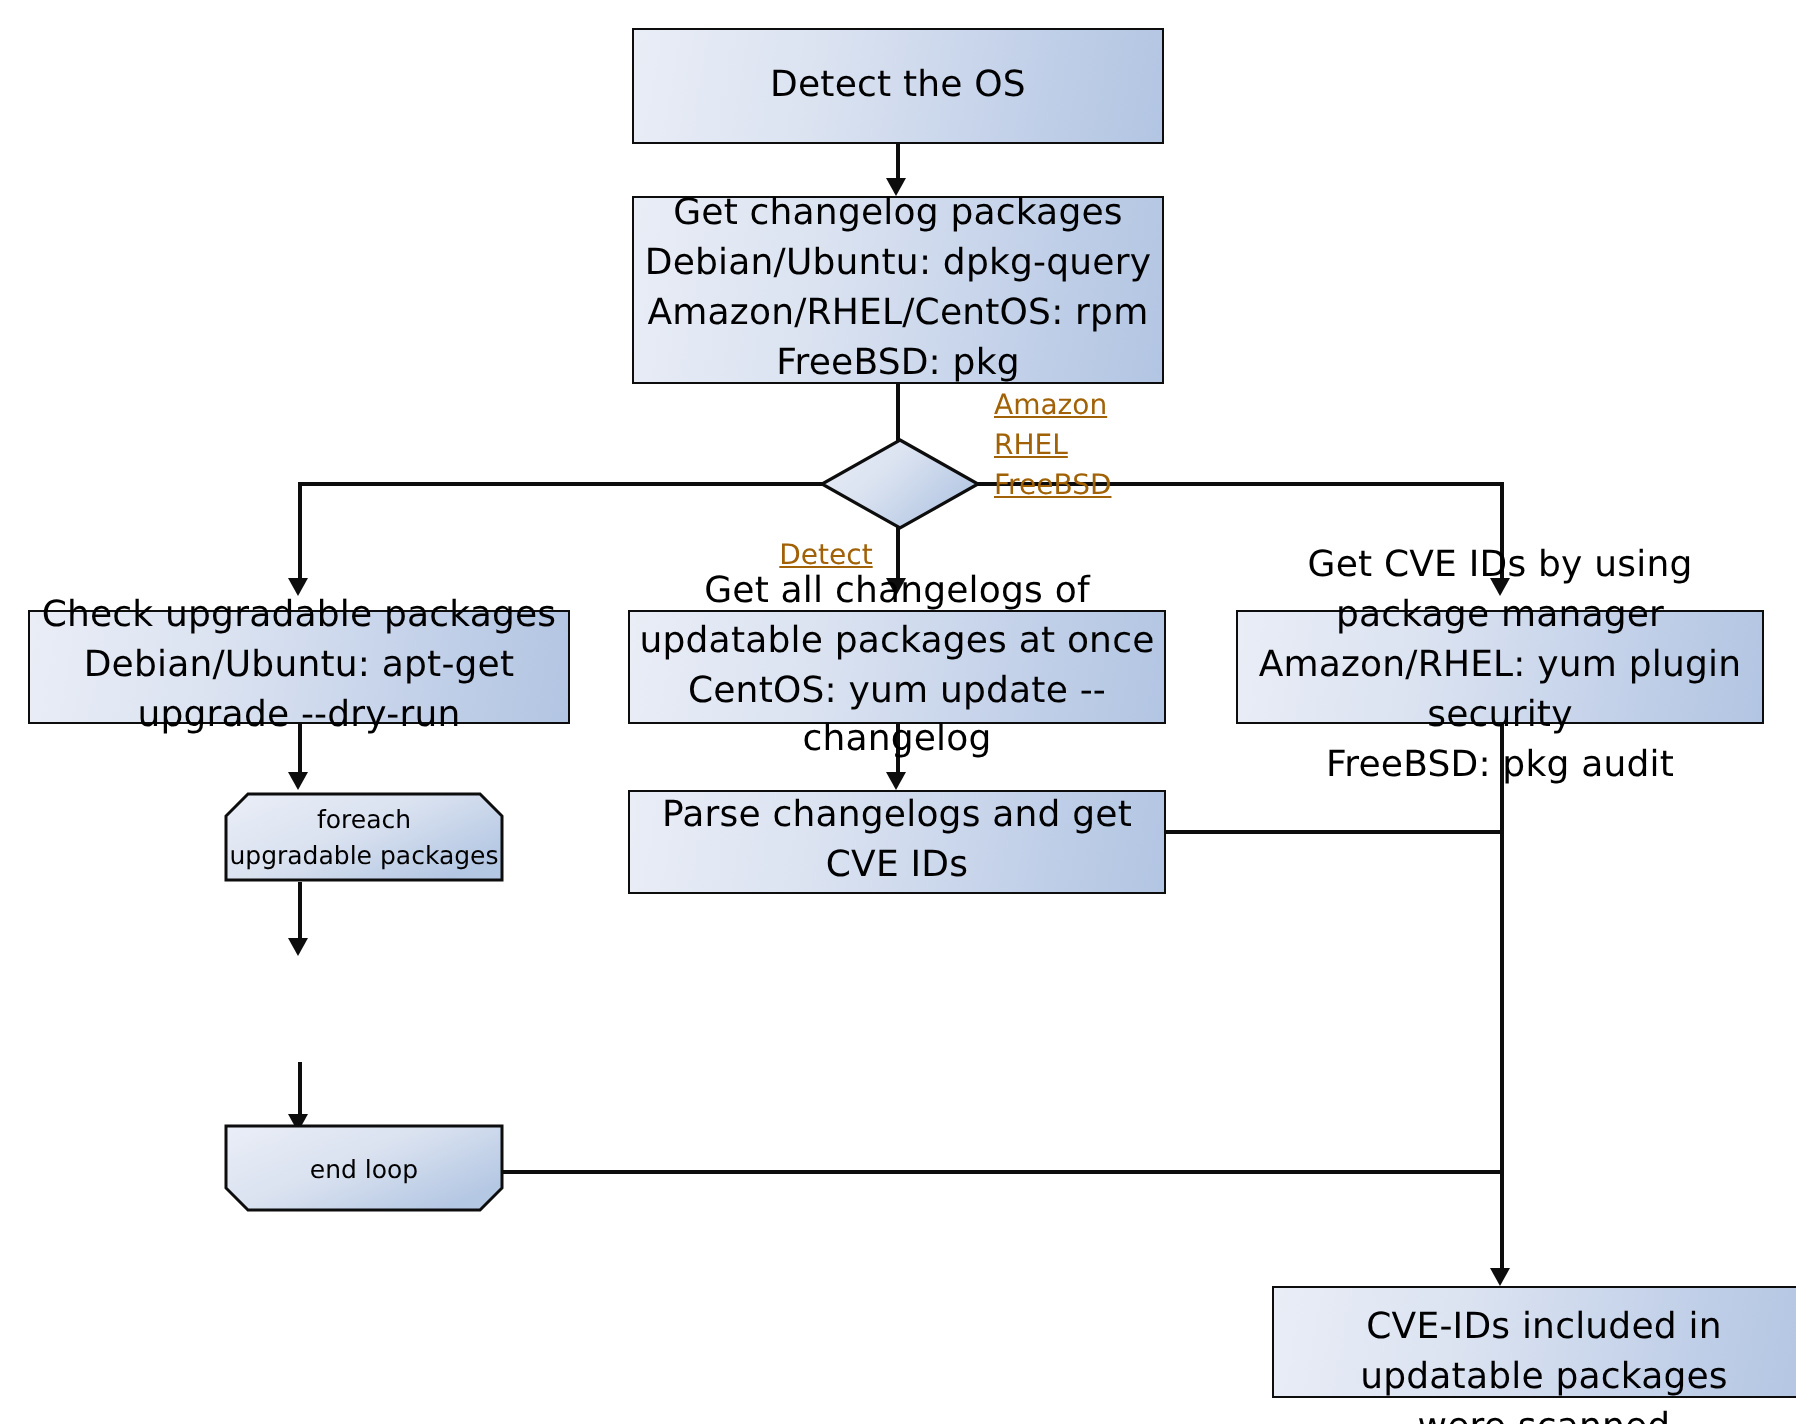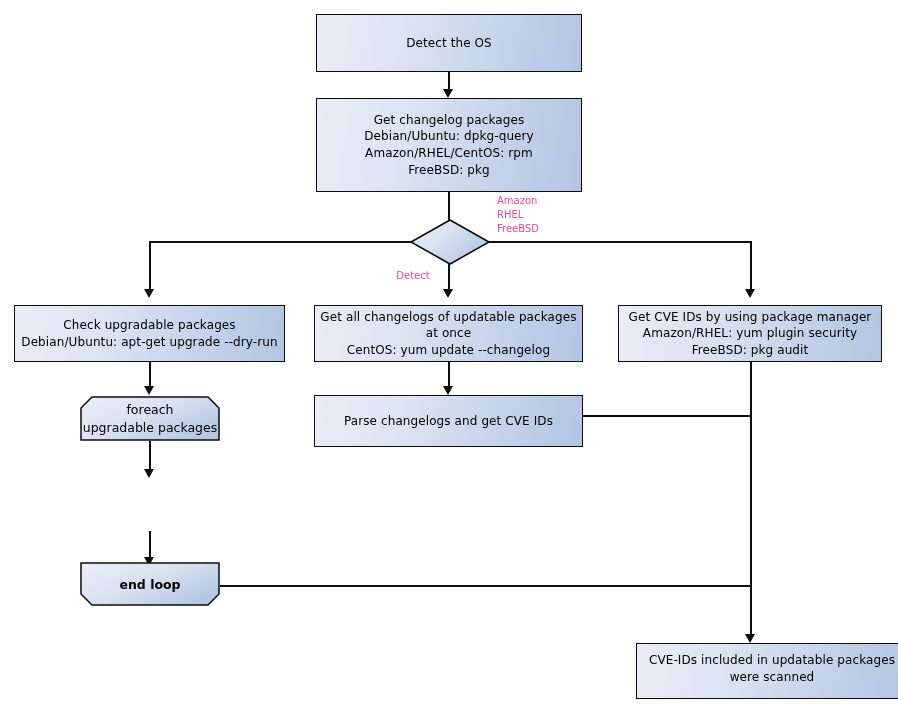--- a/index.html
+++ b/index.html
@@ -20,21 +20,21 @@
     overflow: hidden;
   }
   
   .node {
     position: absolute;
     box-sizing: border-box;
     display: flex;
     align-items: center;
     justify-content: center;
     text-align: center;
-    font-size: 12px;
+    font-size: 18px;
     line-height: 1.38;
     color: #000;
     background: linear-gradient(100deg, #e9edf6 0%, #dbe3f1 35%, #c3d1e9 72%, #b2c5e2 100%);
     border: 1.5px solid #0d0d0d;
     white-space: pre-line;
     letter-spacing: 0.1px;
   }
   .node.toptext {
     align-items: flex-start;
     padding-top: 8px;
@@ -60,20 +60,21 @@
     white-space: pre-line;
     font-size: 12.5px;
     line-height: 1.38;
   }
   .loop-start, .loop-end {
     position: absolute;
     display: flex;
     align-items: center;
     justify-content: center;
     box-sizing: border-box;
+    margin-left: 32px;
   }
   
   .diamond {
     position: absolute;
   }
   
   .ln {
     position: absolute;
     background: #0d0d0d;
   }
@@ -83,25 +84,26 @@
     position: absolute;
     width: 0;
     height: 0;
     border-left: 5.5px solid transparent;
     border-right: 5.5px solid transparent;
     border-top: 9px solid #0d0d0d;
   }
   
   .edge-label {
     position: absolute;
-    font-size: 10px;
+    font-size: 14px;
     line-height: 1.42;
-    color: #ec4899;
+    color: #a16207;
     white-space: pre-line;
     background: transparent;
+    text-decoration: underline;
   }
   .edge-label.right { text-align: right; }
   .edge-label.left  { text-align: left; }
   .edge-label.center{ text-align: center; }
 </style>
 </head>
 <body>
 
 <div id="canvas">
 
@@ -198,21 +200,21 @@
     </svg>
     <span class="shape-label">foreach
 upgradable  packages</span>
   </div>
 
   <div class="node" style="left:314px; top:395px; width:269px; height:52px;justify-content:center;">
     <span>Parse changelogs and get CVE IDs</span>
   </div>
 
 
-  <div class="loop-end" style="left:80px; top:562px; width:140px; height:45px;font-weight:bold;">
+  <div class="loop-end" style="left:80px; top:562px; width:140px; height:45px;">
     <svg class="shape-fill" width="140" height="45" viewBox="0 0 140 45" preserveAspectRatio="none">
       <defs>
         <linearGradient id="lg2" x1="0" y1="0" x2="1" y2="0.7">
           <stop offset="0%" stop-color="#eaeef7"></stop>
           <stop offset="50%" stop-color="#dae2f0"></stop>
           <stop offset="100%" stop-color="#b4c7e3"></stop>
         </linearGradient>
       </defs>
       <polygon points="1,1 139,1 139,32 128,43 12,43 1,32" fill="url(#lg2)" stroke="#0d0d0d" stroke-width="1.5"></polygon>
     </svg>

